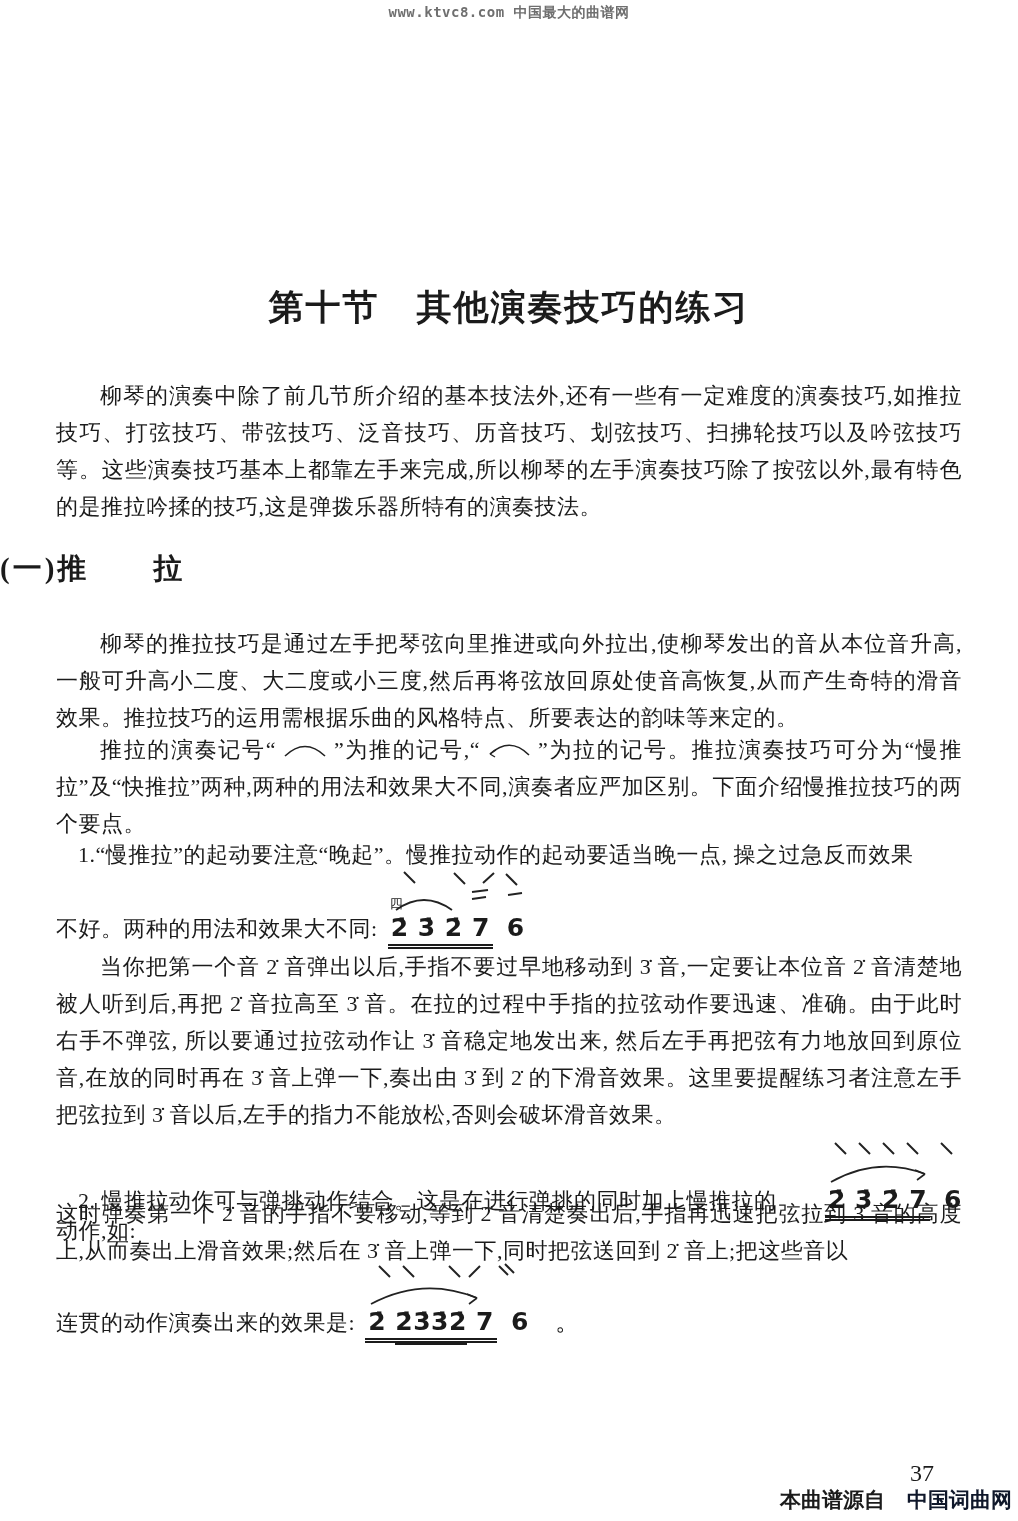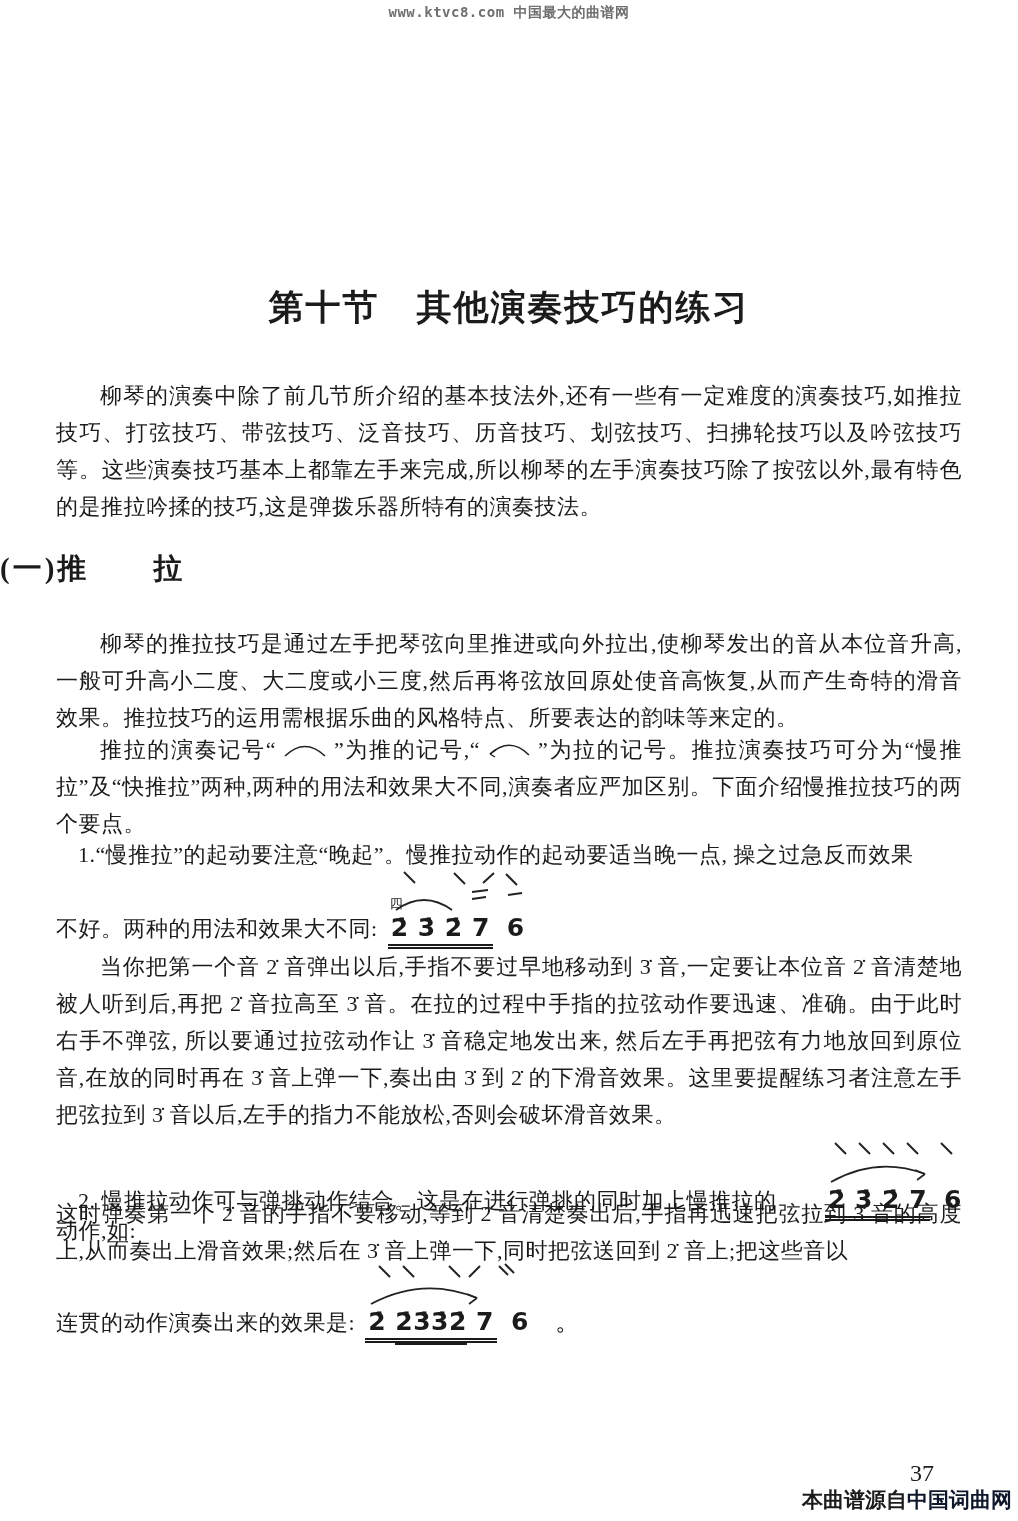--- a/index.html
+++ b/index.html
@@ -69,21 +69,21 @@
   .note-tail{margin-left:14px;}
   .n3-period{margin-left:26px;font-family:"Liberation Serif",serif;font-weight:normal;}
   .page-number{
     top:1460px;right:84px;
     font-size:24px;
   }
   .bottom-credit{
     top:1486px;right:6px;
     font-family:"Liberation Sans","DejaVu Sans",sans-serif;
     font-weight:bold;font-size:21px;
-    display:flex;text-align:right;
+    display:flex;gap:22px;text-align:right;
   }
   .credit-brand{color:#0f172a;}
   svg line, svg path{stroke:#222;fill:none;}
 </style>
 </head>
 <body>
 
 <div class="page">
 
   <div class="abs top-watermark">www.ktvc8.com 中国最大的曲谱网</div>

